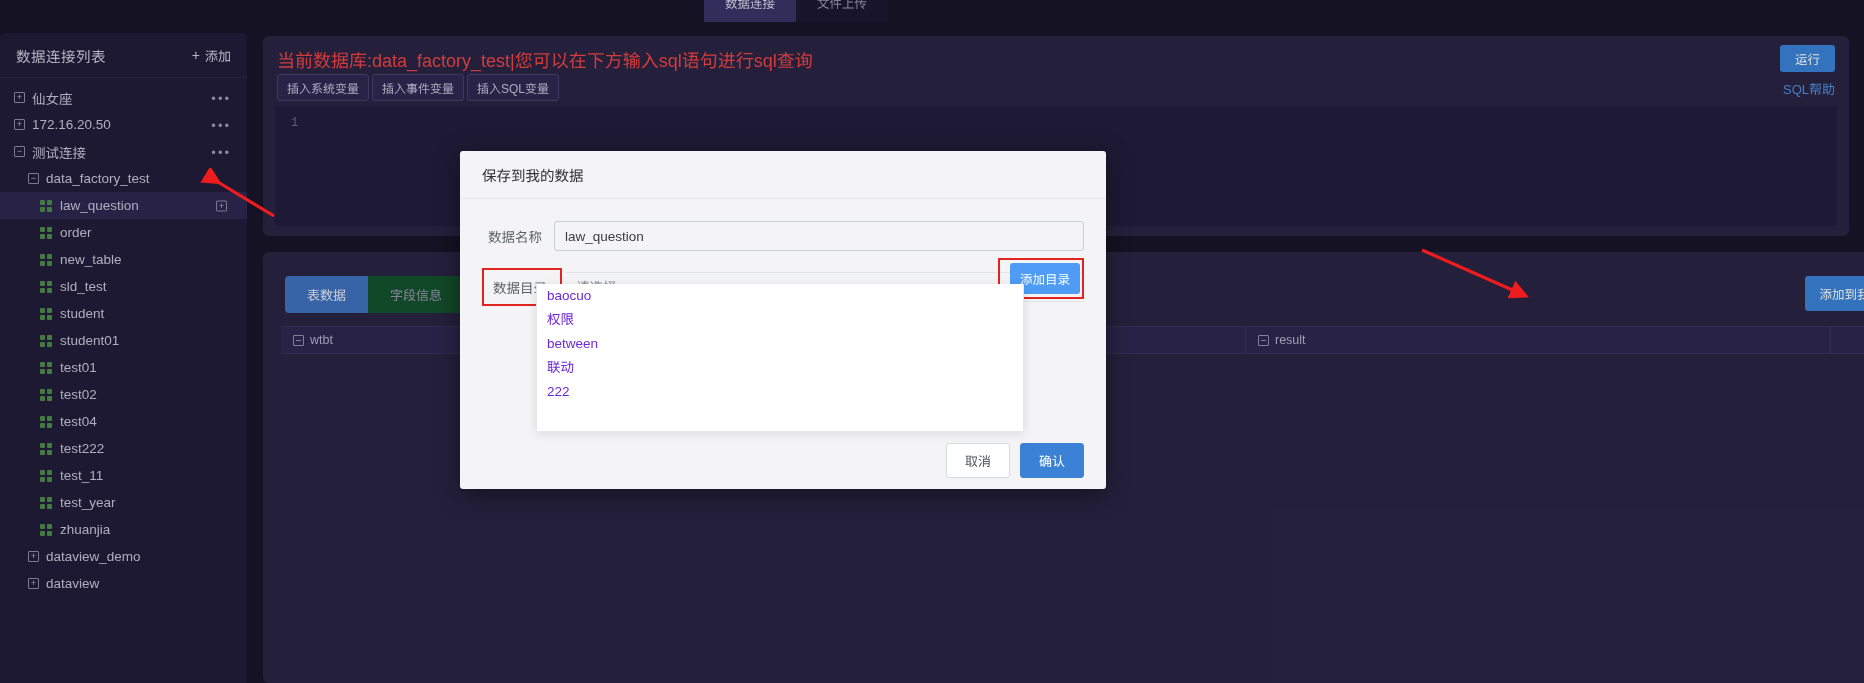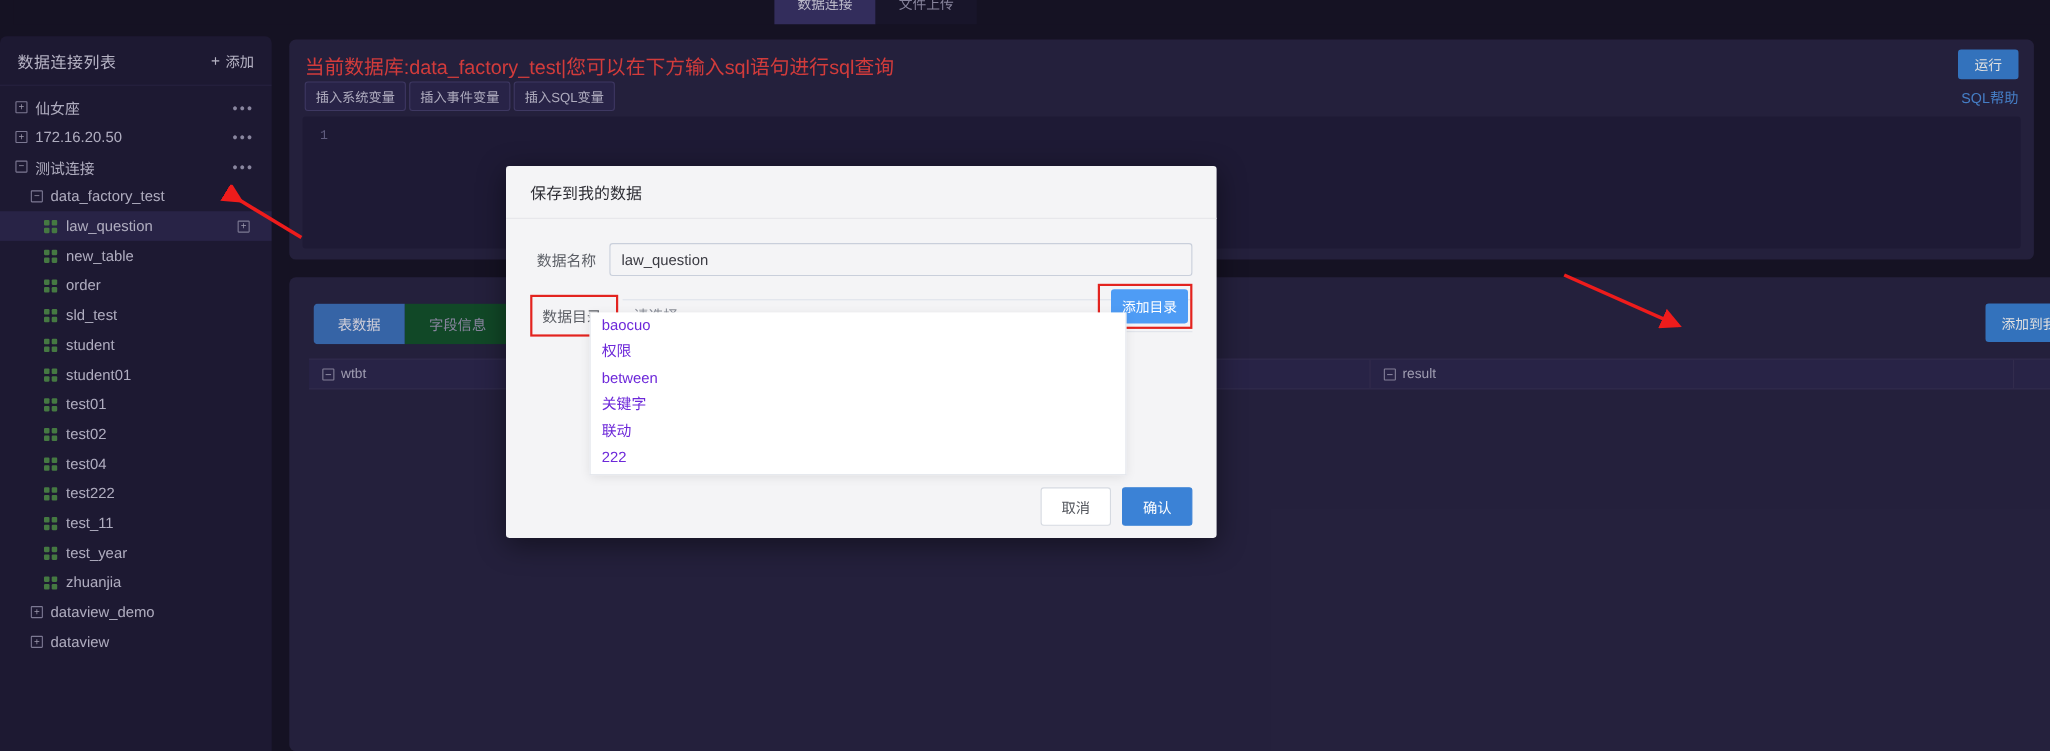--- a/index.html
+++ b/index.html
@@ -270,30 +270,30 @@
           <span>law_question</span>
           <span class="row-plus">+</span>
         </div>
         <div class="node lvl2">
           <span class="tbl-icon">
             <i></i>
             <i></i>
             <i></i>
             <i></i>
           </span>
+          <span>order</span>
+        </div>
+        <div class="node lvl2">
+          <span class="tbl-icon">
+            <i></i>
+            <i></i>
+            <i></i>
+            <i></i>
+          </span>
           <span>new_table</span>
-        </div>
-        <div class="node lvl2">
-          <span class="tbl-icon">
-            <i></i>
-            <i></i>
-            <i></i>
-            <i></i>
-          </span>
-          <span>order</span>
         </div>
         <div class="node lvl2">
           <span class="tbl-icon">
             <i></i>
             <i></i>
             <i></i>
             <i></i>
           </span>
           <span>sld_test</span>
         </div>
@@ -449,21 +449,20 @@
       <button class="btn-cancel">取消</button>
       <button class="btn-confirm">确认</button>
     </div>
   </div>
 
   <div class="dropdown">
     <div id="dd-list">
         <div class="dd-item">baocuo</div>
         <div class="dd-item">权限</div>
         <div class="dd-item">between</div>
-        <div class="dd-item">关键字</div>
         <div class="dd-item">联动</div>
         <div class="dd-item">222</div>
       </div>
 
   </div>
 
   <svg class="arrow-svg" style="left:196px; top:168px; width:80px; height:52px;" viewBox="0 0 80 52">
     <defs>
       <marker id="ah1" markerWidth="6" markerHeight="6" refX="5" refY="3" orient="auto">
         <path d="M6,0 L6,6 L0,3 z" fill="#ee1c1c"></path>

